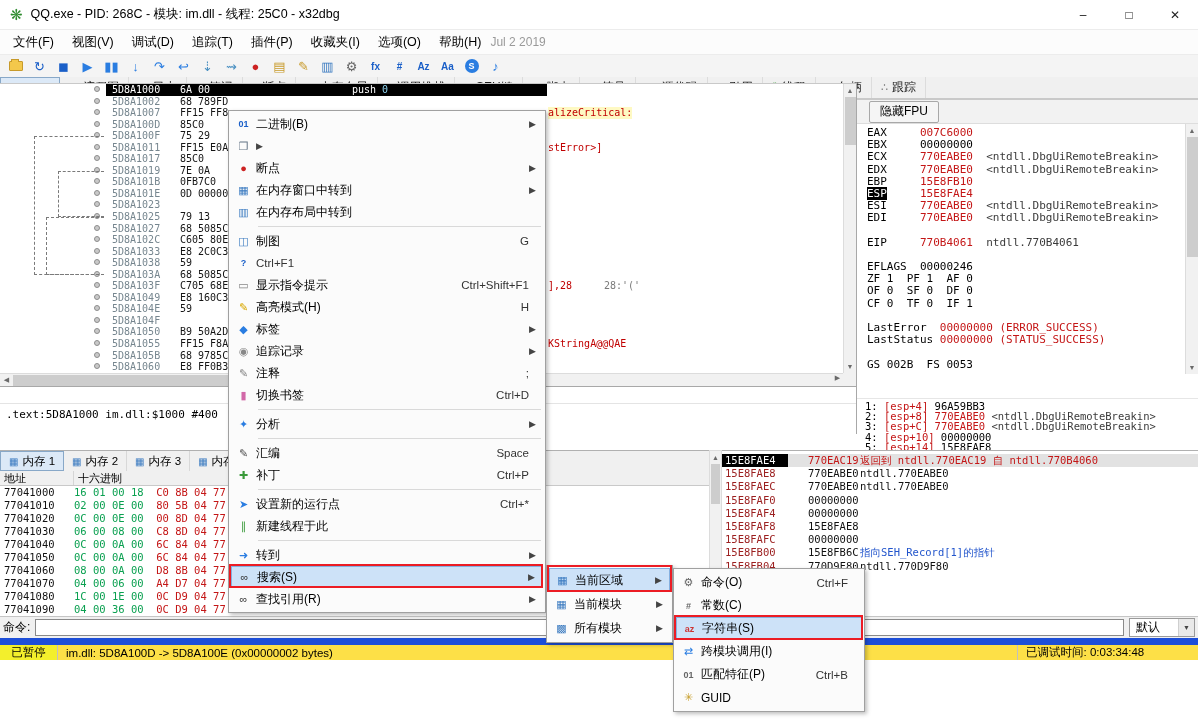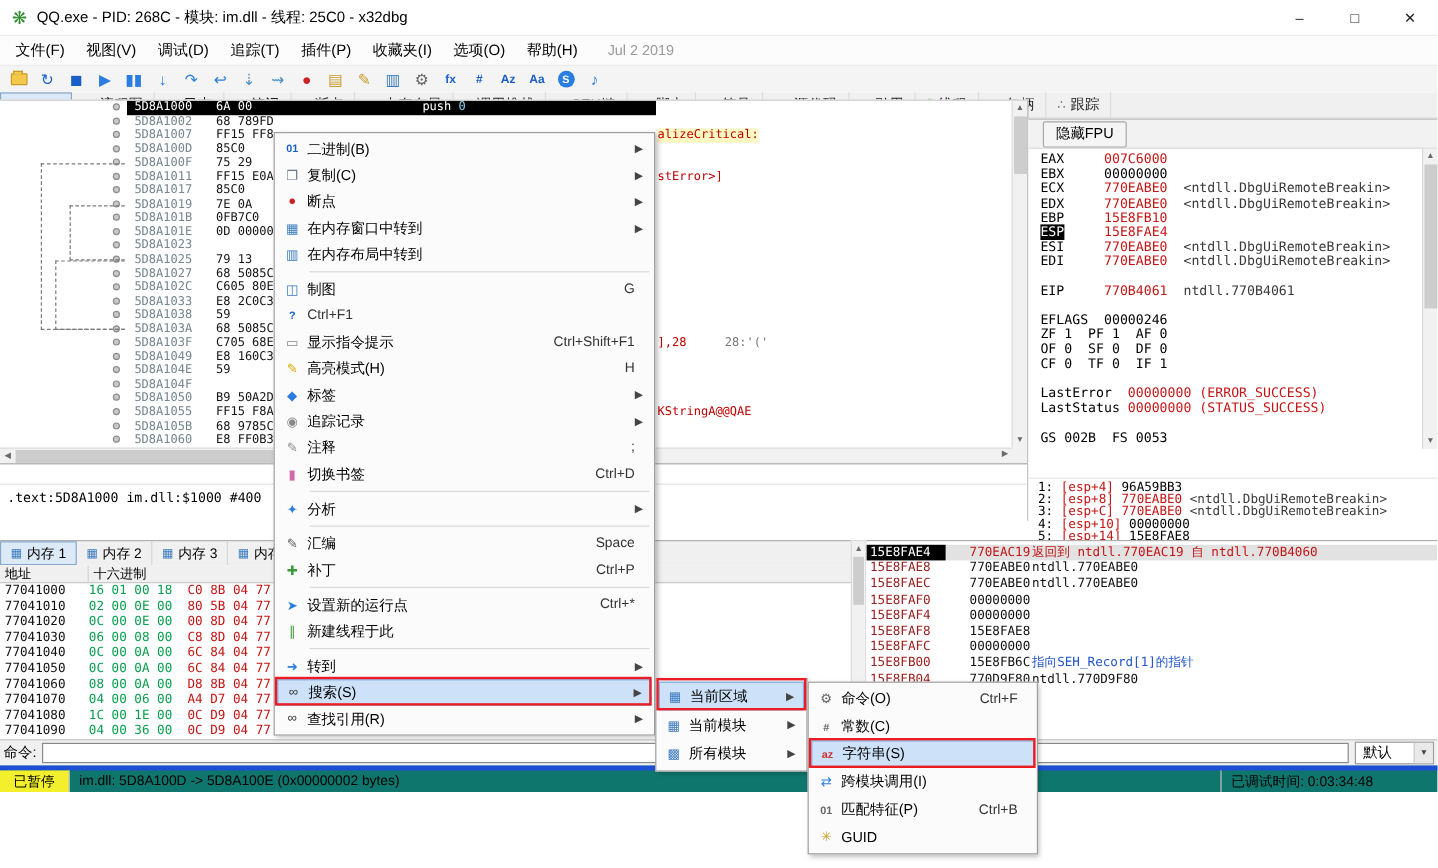--- a/index.html
+++ b/index.html
@@ -10,21 +10,21 @@
   .titlebar{position:absolute;left:0;top:0;width:100%;height:30px;background:#fff;border-bottom:1px solid #ececec;display:flex;align-items:center;padding-left:10px}
   .app-icon{color:#2e8b2e;font-size:15px;margin-right:8px}
   .title-text{font-size:12.5px}
   .win-controls{position:absolute;right:0;top:0;height:30px;display:flex}
   .win-btn{width:46px;height:30px;display:flex;align-items:center;justify-content:center;font-size:12px;color:#222}
 
   
   .menubar{position:absolute;top:30px;left:0;width:100%;height:24px;background:#fcfcfc;display:flex;align-items:center;padding-left:4px}
   .menu-items{display:flex}
   .menu-item{padding:3px 9px;font-size:12.5px}
-  .menu-date{color:#9a9a9a;margin-left:16px;font-size:12px}
+  .menu-date{color:#9a9a9a;font-size:12px}
 
   
   .toolbar{position:absolute;top:54px;left:0;width:100%;height:23px;background:#f4f4f4;border-top:1px solid #ececec;display:flex;align-items:center;padding-left:4px;gap:1px}
   .tb-btn{width:23px;height:21px;display:flex;align-items:center;justify-content:center;font-size:13px}
   .tb-txt{font-size:10px;font-weight:bold}
   .folder-icon{width:14px;height:10px;background:#f3c84b;border:1px solid #c79a2a;border-radius:1px;position:relative;display:inline-block}
   .folder-icon:before{content:"";position:absolute;top:-3px;left:1px;width:6px;height:2px;background:#f3c84b;border:1px solid #c79a2a;border-bottom:none}
   .scylla-icon{width:14px;height:14px;border-radius:50%;background:#2a7de1;color:#fff;font-size:9px;display:flex;align-items:center;justify-content:center;font-weight:bold}
 
   
@@ -123,21 +123,21 @@
   .scom.blue{color:#2255cc}
   .scom.k{color:#111}
 
   
   .commandbar{position:absolute;left:0;top:616px;width:1198px;height:22px;background:#f0f0f0;border-top:1px solid #c5c5c5;display:flex;align-items:center;padding:0 3px;gap:5px}
   .cmdlabel{font-size:12px}
   .cmdinput{flex:1;height:17px;border:1px solid #8a8a8a;background:#fff;font-size:11px;padding:0 3px;font-family:"DejaVu Sans Mono",monospace}
   #cmd-profile{width:66px}
 
   
-  .statusbar{position:absolute;left:0;top:638px;width:1198px;height:22px;background:#0f766e;border-top:4px solid #1d4ed8;display:flex;font-size:11.5px}
+  .statusbar{position:absolute;left:0;top:638px;width:1198px;height:22px;background:#fde047;border-top:7px solid #1d4ed8;display:flex;font-size:11.5px}
   .st-badge{width:58px;background:#f3ef2c;display:flex;align-items:center;justify-content:center;border-right:1px solid #c0c0c0}
   .st-msg{width:960px;display:flex;align-items:center;padding-left:8px;border-right:1px solid #c0c0c0}
   .st-time{flex:1;display:flex;align-items:center;padding-left:8px}
 
   
   .menu{position:absolute;background:#fbfbfb;border:1px solid #a0a0a0;box-shadow:2px 2px 4px rgba(0,0,0,.25);padding:2px;z-index:10}
   #ctx{left:228px;top:110px;width:318px}
   #submenu2{left:546px;top:565px;width:127px;z-index:11}
   #submenu3{left:673px;top:568px;width:192px;z-index:12}
   .mi{height:22px;display:flex;align-items:center;padding-right:4px}
@@ -453,21 +453,20 @@
   </div>
 
   <div class="menu" id="ctx">
       <div class="mi">
         <span class="mi-icon txt" style="color: rgb(26, 95, 200);">01</span>
         <span class="mi-label">二进制(B)</span>
         <span class="mi-arrow">▶</span>
       </div>
       <div class="mi">
         <span class="mi-icon" style="color: rgb(102, 119, 136);">❐</span>
-        <span class="mi-label">复制(C)</span>
         <span class="mi-arrow">▶</span>
       </div>
       <div class="mi">
         <span class="mi-icon" style="color: rgb(204, 34, 34);">●</span>
         <span class="mi-label">断点</span>
         <span class="mi-arrow">▶</span>
       </div>
       <div class="mi">
         <span class="mi-icon" style="color: rgb(58, 122, 192);">▦</span>
         <span class="mi-label">在内存窗口中转到</span>

